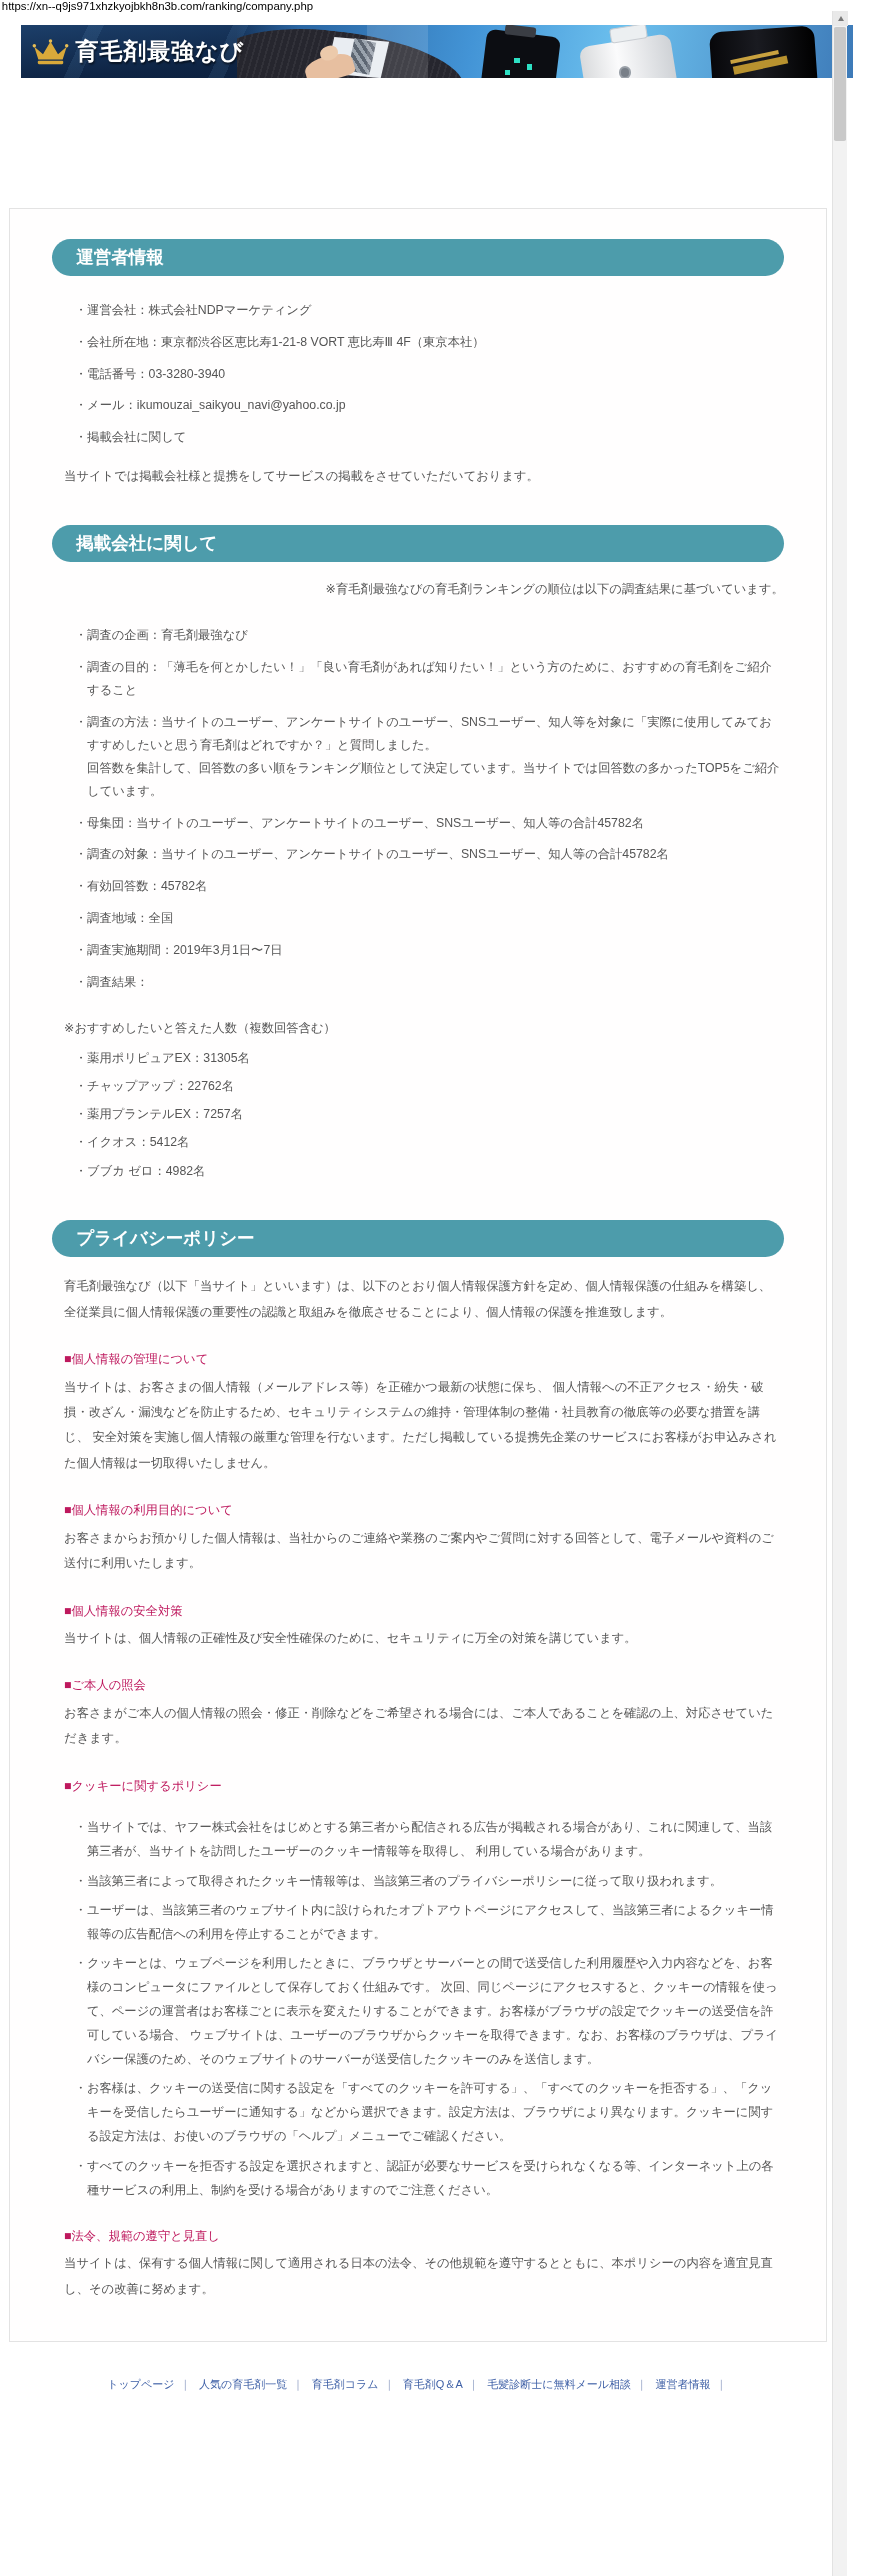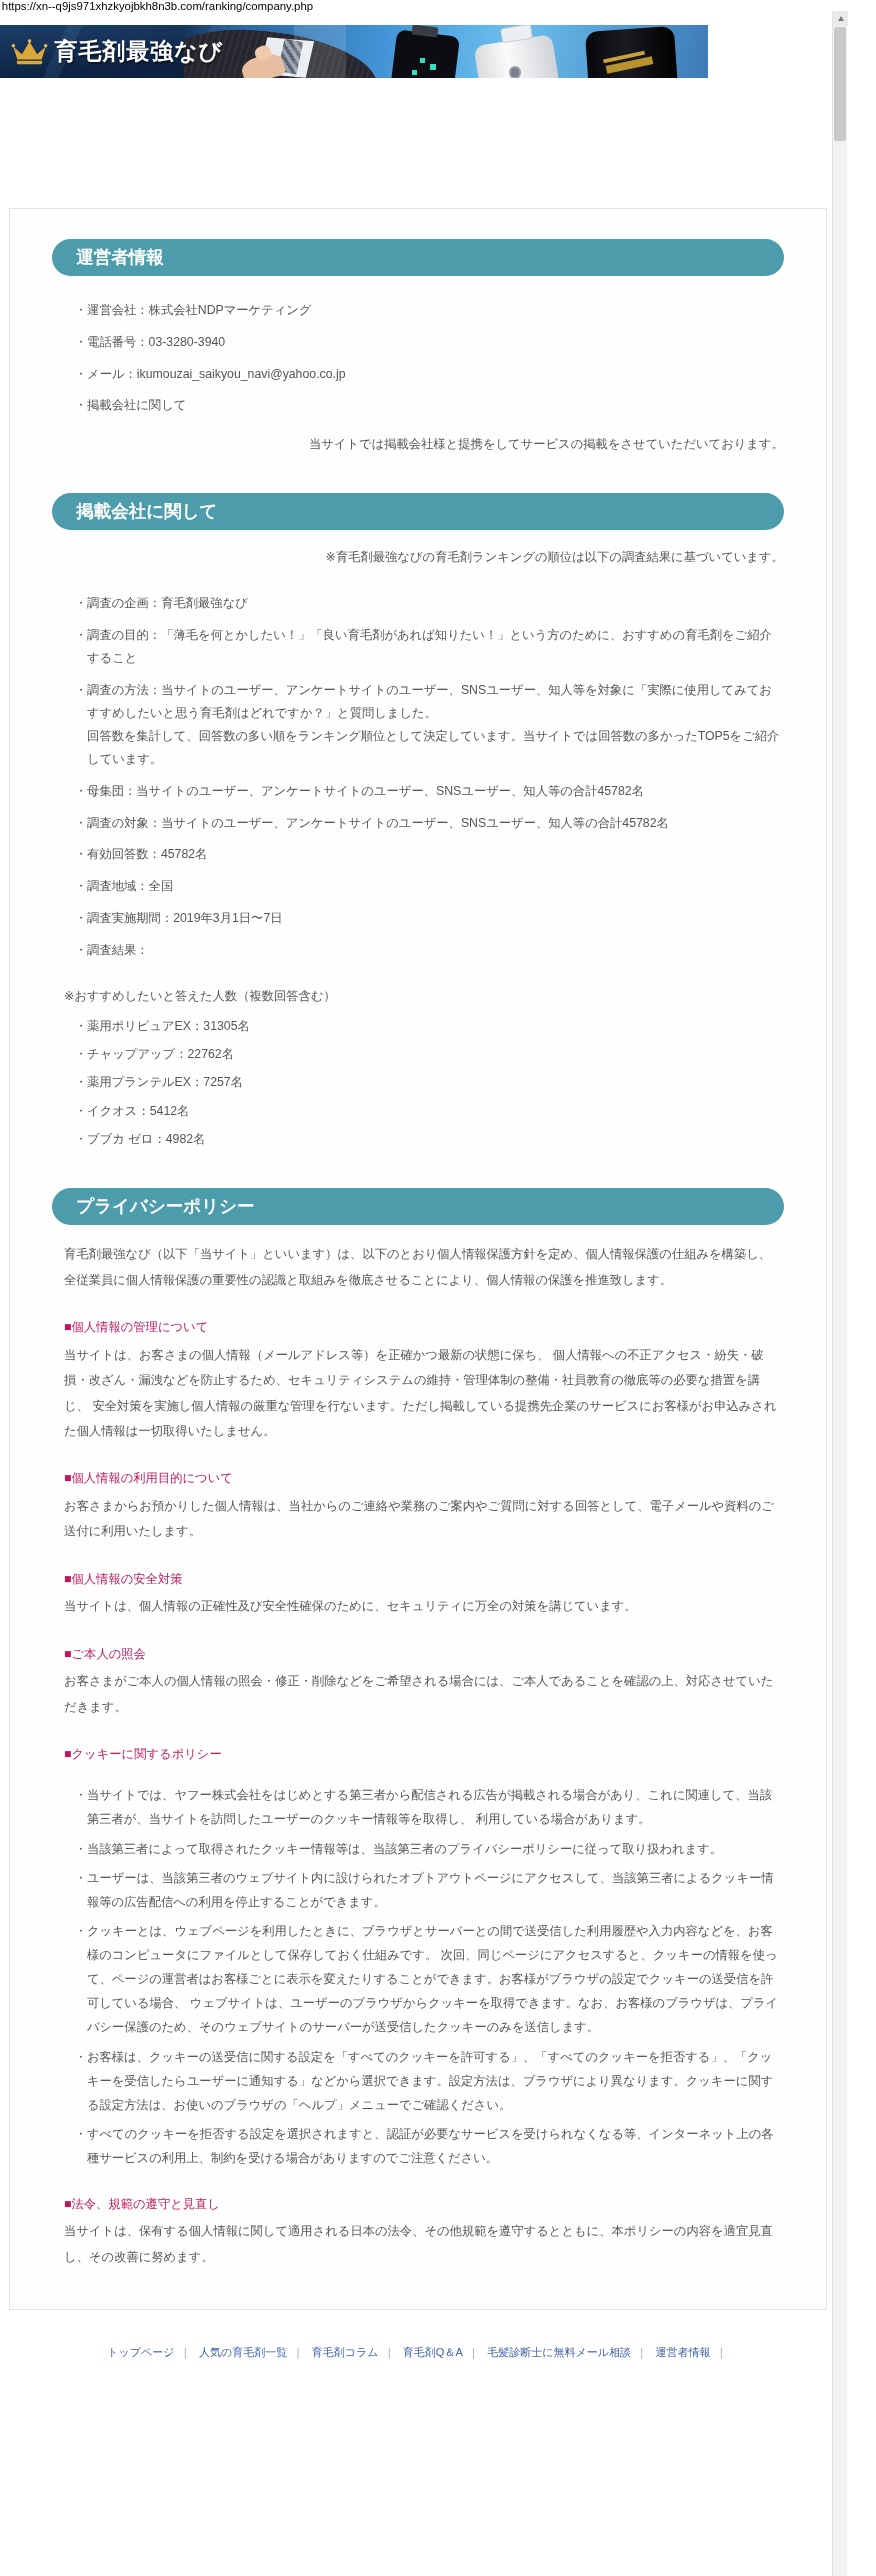--- a/index.html
+++ b/index.html
@@ -9,24 +9,25 @@
     background: #ffffff; color: #555;
     font-family: "Liberation Sans", "DejaVu Sans", sans-serif;
     font-size: 12.3px;
   }
 
   
   .url-line { font-size: 11.4px; color: #000; line-height: 13px; padding-left: 1.8px; height: 25px; white-space: nowrap; }
 
   
   .site-header {
-    position: relative; width: 708px; height: 53px; overflow: hidden;
+    position: relative; width: 832px; height: 53px; overflow: hidden;
     background:
       repeating-linear-gradient(115deg, rgba(130,190,240,0) 0 61px, rgba(130,190,240,0.10) 61px 75px, rgba(130,190,240,0) 75px 131px),
       linear-gradient(175deg, #1c3f6a 0%, #0e2444 45%, #081830 100%);
+    margin-left: 21px;
   }
   .logo-wrap { position: absolute; left: 10.5px; top: 0; height: 53px; display: flex; align-items: center; z-index: 3; }
   .crown { width: 37px; height: 28px; margin-right: 7px; }
   .site-title { color: #fff; font-size: 23px; font-weight: bold; letter-spacing: 0.9px; text-shadow: 0.9px 1.8px 1.8px rgba(0,0,0,.55); white-space: nowrap; }
 
   .header-photo { position: absolute; left: 26%; right: 0; top: 0; bottom: 0; overflow: hidden;
     background: linear-gradient(100deg, rgba(20,60,110,0) 0%, rgba(45,110,175,.85) 10%, #4394d6 38%, #6cc0ee 62%, #3d7ab8 100%);
   }
   .header-photo > div { position: absolute; }
   .glare { left: 21%; width: 10%; top: 0; height: 100%; background: rgba(255,255,255,0.13); }
@@ -63,21 +64,21 @@
   }
   .section { margin: 0; }
   .section + .section { margin-top: 37px; }
   .section-bar {
     background: #4d9cab; color: #fff; font-size: 17.5px; font-weight: bold;
     line-height: 23px; padding: 7px 24.5px; border-radius: 19px; margin: 0;
   }
 
   .dot-list { list-style: none; margin: 23px 0 0; padding: 0 0 0 23px; }
   .dot-list li { line-height: 23px; margin-bottom: 8.8px; padding-left: 12.3px; text-indent: -12.3px; white-space: pre-line; }
-  .plain-note { margin: 16px 0 0 12.3px; line-height: 23px; text-align: right; }
+  .plain-note { margin: 16px 0 0 12.3px; line-height: 23px; }
 
   .survey-intro { margin: 16px 0 0 1px; line-height: 23px; text-align: right; }
   .result-note  { margin: 23px 0 0 12.3px; line-height: 23px; }
   .result-list  { list-style: none; margin: 7px 0 0; padding: 0 0 0 23px; }
   .result-list li { line-height: 23px; margin-bottom: 5.3px; padding-left: 12.3px; text-indent: -12.3px; }
 
   .privacy-intro { margin: 17.5px 0 0 12.3px; line-height: 25.4px; }
   .pblock { margin: 23px 0 0 12.3px; }
   .pblock h3 { font-size: 12.3px; font-weight: normal; color: #be185d; margin: 0 0 3.5px; line-height: 23px; }
   .pblock p  { margin: 0; line-height: 25.4px; }
@@ -133,20 +134,21 @@
     </div>
   <div class="scroll-thumb"></div>
 </div>
 
 <main class="content-box">
 
   <section class="section">
     <h2 class="section-bar">運営者情報</h2>
     <ul class="dot-list">
       <li>・運営会社：株式会社NDPマーケティング</li>
+      <li>・会社所在地：東京都渋谷区恵比寿1-21-8 VORT 恵比寿Ⅲ 4F（東京本社）</li>
       <li>・電話番号：03-3280-3940</li>
       <li>・メール：ikumouzai_saikyou_navi@yahoo.co.jp</li>
       <li>・掲載会社に関して</li>
     </ul>
     <p class="plain-note">当サイトでは掲載会社様と提携をしてサービスの掲載をさせていただいております。</p>
   </section>
 
   <section class="section">
     <h2 class="section-bar">掲載会社に関して</h2>
     <p class="survey-intro">※育毛剤最強なびの育毛剤ランキングの順位は以下の調査結果に基づいています。</p>

